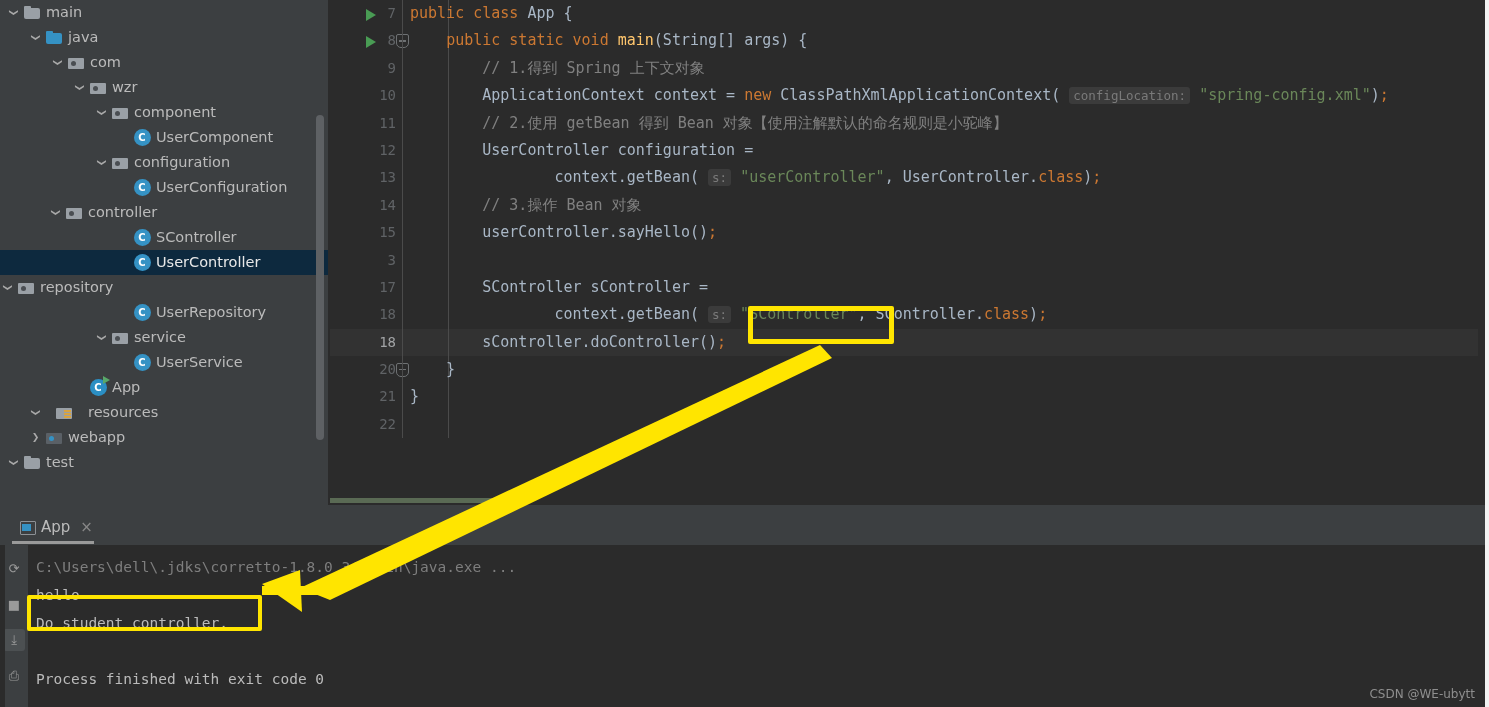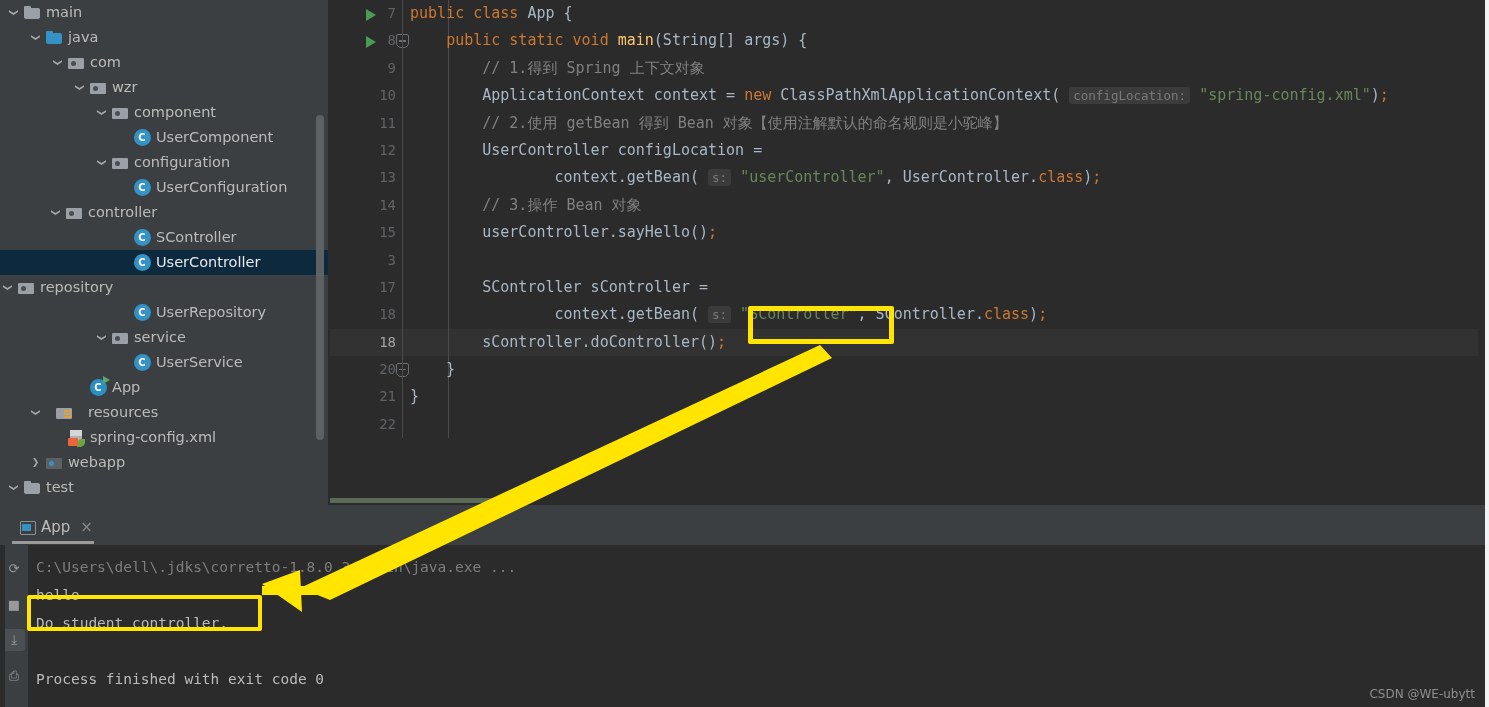--- a/index.html
+++ b/index.html
@@ -339,29 +339,20 @@
           </span>
           <span class="tree-label">App</span>
         </div>
         <div class="tree-row" style="padding-left: 28px; gap: 10px;">
           <span class="arrow" style="transform: rotate(90deg);">❯</span>
           <span class="ico">
             <span class="resf"></span>
           </span>
           <span class="tree-label">resources</span>
         </div>
-        <div class="tree-row" style="padding-left: 50px;">
-          <span class="arrow none">&nbsp;</span>
-          <span class="ico">
-            <span class="xmlico">
-              <span class="xmlleaf"></span>
-            </span>
-          </span>
-          <span class="tree-label">spring-config.xml</span>
-        </div>
         <div class="tree-row" style="padding-left: 28px;">
           <span class="arrow">❯</span>
           <span class="ico">
             <span class="pkg webapp"></span>
           </span>
           <span class="tree-label">webapp</span>
         </div>
         <div class="tree-row" style="padding-left: 6px;">
           <span class="arrow" style="transform: rotate(90deg);">❯</span>
           <span class="ico">
@@ -374,21 +365,21 @@
   </div>
   <div id="sidebar-divider"></div>
 
   <div id="editor">
     <div id="code-lines">
         <div class="code-line"><div class="gutter">7</div><div class="runmark"></div><div class="guide" style="left: 72px;"></div><div class="guide" style="left: 118px;"></div><div class="code-text"><span class="kw">public </span><span class="kw">class </span><span class="txt">App {</span></div></div>
         <div class="code-line"><div class="gutter">8</div><div class="runmark"></div><div class="foldmark"></div><div class="guide" style="left: 72px;"></div><div class="guide" style="left: 118px;"></div><div class="code-text"><span class="txt">    </span><span class="kw">public </span><span class="kw">static </span><span class="kw">void </span><span class="fn">main</span><span class="txt">(String[] args) {</span></div></div>
         <div class="code-line"><div class="gutter">9</div><div class="guide" style="left: 72px;"></div><div class="guide" style="left: 118px;"></div><div class="code-text"><span class="cmt">        // 1.得到 Spring 上下文对象</span></div></div>
         <div class="code-line"><div class="gutter">10</div><div class="guide" style="left: 72px;"></div><div class="guide" style="left: 118px;"></div><div class="code-text"><span class="txt">        ApplicationContext context = </span><span class="kw">new </span><span class="txt">ClassPathXmlApplicationContext( </span><span class="hint">configLocation:</span><span class="txt"> </span><span class="str">"spring-config.xml"</span><span class="txt">)</span><span class="kw">;</span></div></div>
         <div class="code-line"><div class="gutter">11</div><div class="guide" style="left: 72px;"></div><div class="guide" style="left: 118px;"></div><div class="code-text"><span class="cmt">        // 2.使用 getBean 得到 Bean 对象【使用注解默认的命名规则是小驼峰】</span></div></div>
-        <div class="code-line"><div class="gutter">12</div><div class="guide" style="left: 72px;"></div><div class="guide" style="left: 118px;"></div><div class="code-text"><span class="txt">        UserController configLocation =</span></div></div>
+        <div class="code-line"><div class="gutter">12</div><div class="guide" style="left: 72px;"></div><div class="guide" style="left: 118px;"></div><div class="code-text"><span class="txt">        UserController configuration =</span></div></div>
         <div class="code-line"><div class="gutter">13</div><div class="guide" style="left: 72px;"></div><div class="guide" style="left: 118px;"></div><div class="code-text"><span class="txt">                context.</span><span class="txt">getBean</span><span class="txt">( </span><span class="hint">s:</span><span class="txt"> </span><span class="str">"userController"</span><span class="txt">, UserController.</span><span class="kw">class</span><span class="txt">)</span><span class="kw">;</span></div></div>
         <div class="code-line"><div class="gutter">14</div><div class="guide" style="left: 72px;"></div><div class="guide" style="left: 118px;"></div><div class="code-text"><span class="cmt">        // 3.操作 Bean 对象</span></div></div>
         <div class="code-line"><div class="gutter">15</div><div class="guide" style="left: 72px;"></div><div class="guide" style="left: 118px;"></div><div class="code-text"><span class="txt">        userController.sayHello()</span><span class="kw">;</span></div></div>
         <div class="code-line"><div class="gutter">3</div><div class="guide" style="left: 72px;"></div><div class="guide" style="left: 118px;"></div><div class="code-text"></div></div>
         <div class="code-line"><div class="gutter">17</div><div class="guide" style="left: 72px;"></div><div class="guide" style="left: 118px;"></div><div class="code-text"><span class="txt">        SController sController =</span></div></div>
         <div class="code-line"><div class="gutter">18</div><div class="guide" style="left: 72px;"></div><div class="guide" style="left: 118px;"></div><div class="code-text"><span class="txt">                context.getBean( </span><span class="hint">s:</span><span class="txt"> </span><span class="str">"SController"</span><span class="txt">, SController.</span><span class="kw">class</span><span class="txt">)</span><span class="kw">;</span></div></div>
         <div class="code-line current"><div class="gutter">18</div><div class="guide" style="left: 72px;"></div><div class="guide" style="left: 118px;"></div><div class="code-text"><span class="txt">        sController.doController()</span><span class="kw">;</span></div></div>
         <div class="code-line"><div class="gutter">20</div><div class="foldmark"></div><div class="guide" style="left: 72px;"></div><div class="guide" style="left: 118px;"></div><div class="code-text"><span class="txt">    }</span></div></div>
         <div class="code-line"><div class="gutter">21</div><div class="guide" style="left: 72px;"></div><div class="guide" style="left: 118px;"></div><div class="code-text"><span class="txt">}</span></div></div>
         <div class="code-line"><div class="gutter">22</div><div class="guide" style="left: 72px;"></div><div class="guide" style="left: 118px;"></div><div class="code-text"></div></div>

